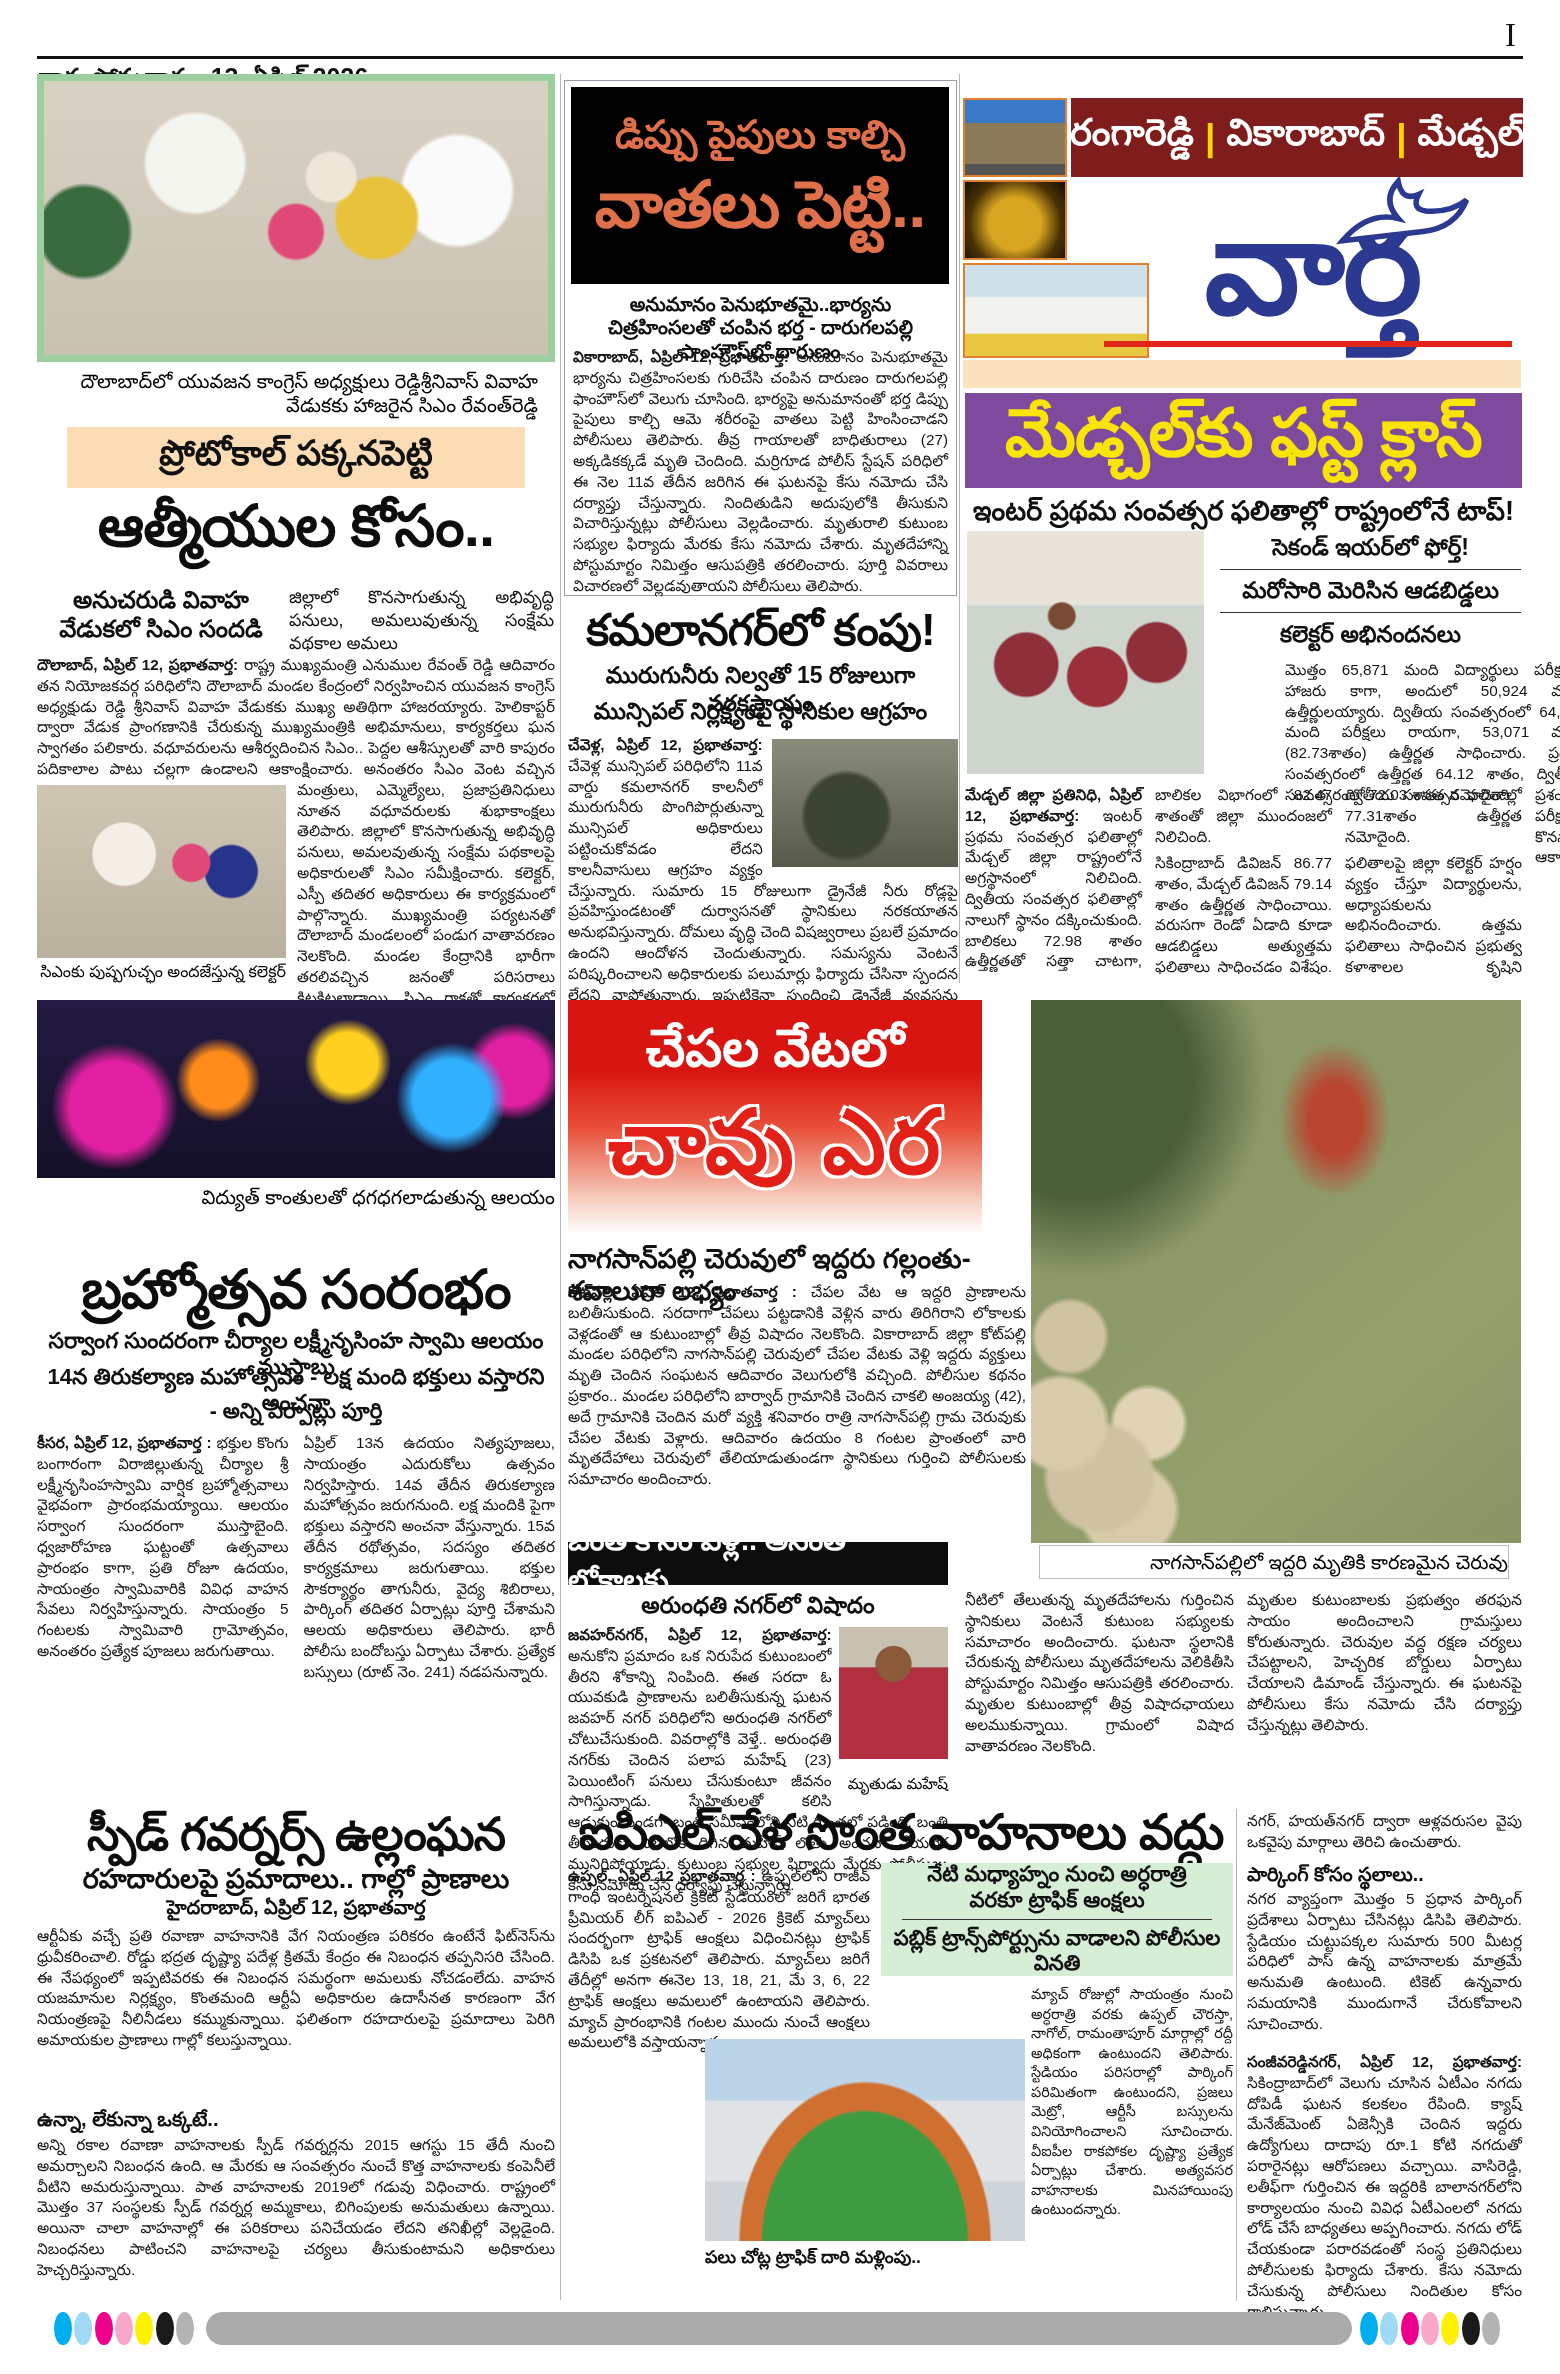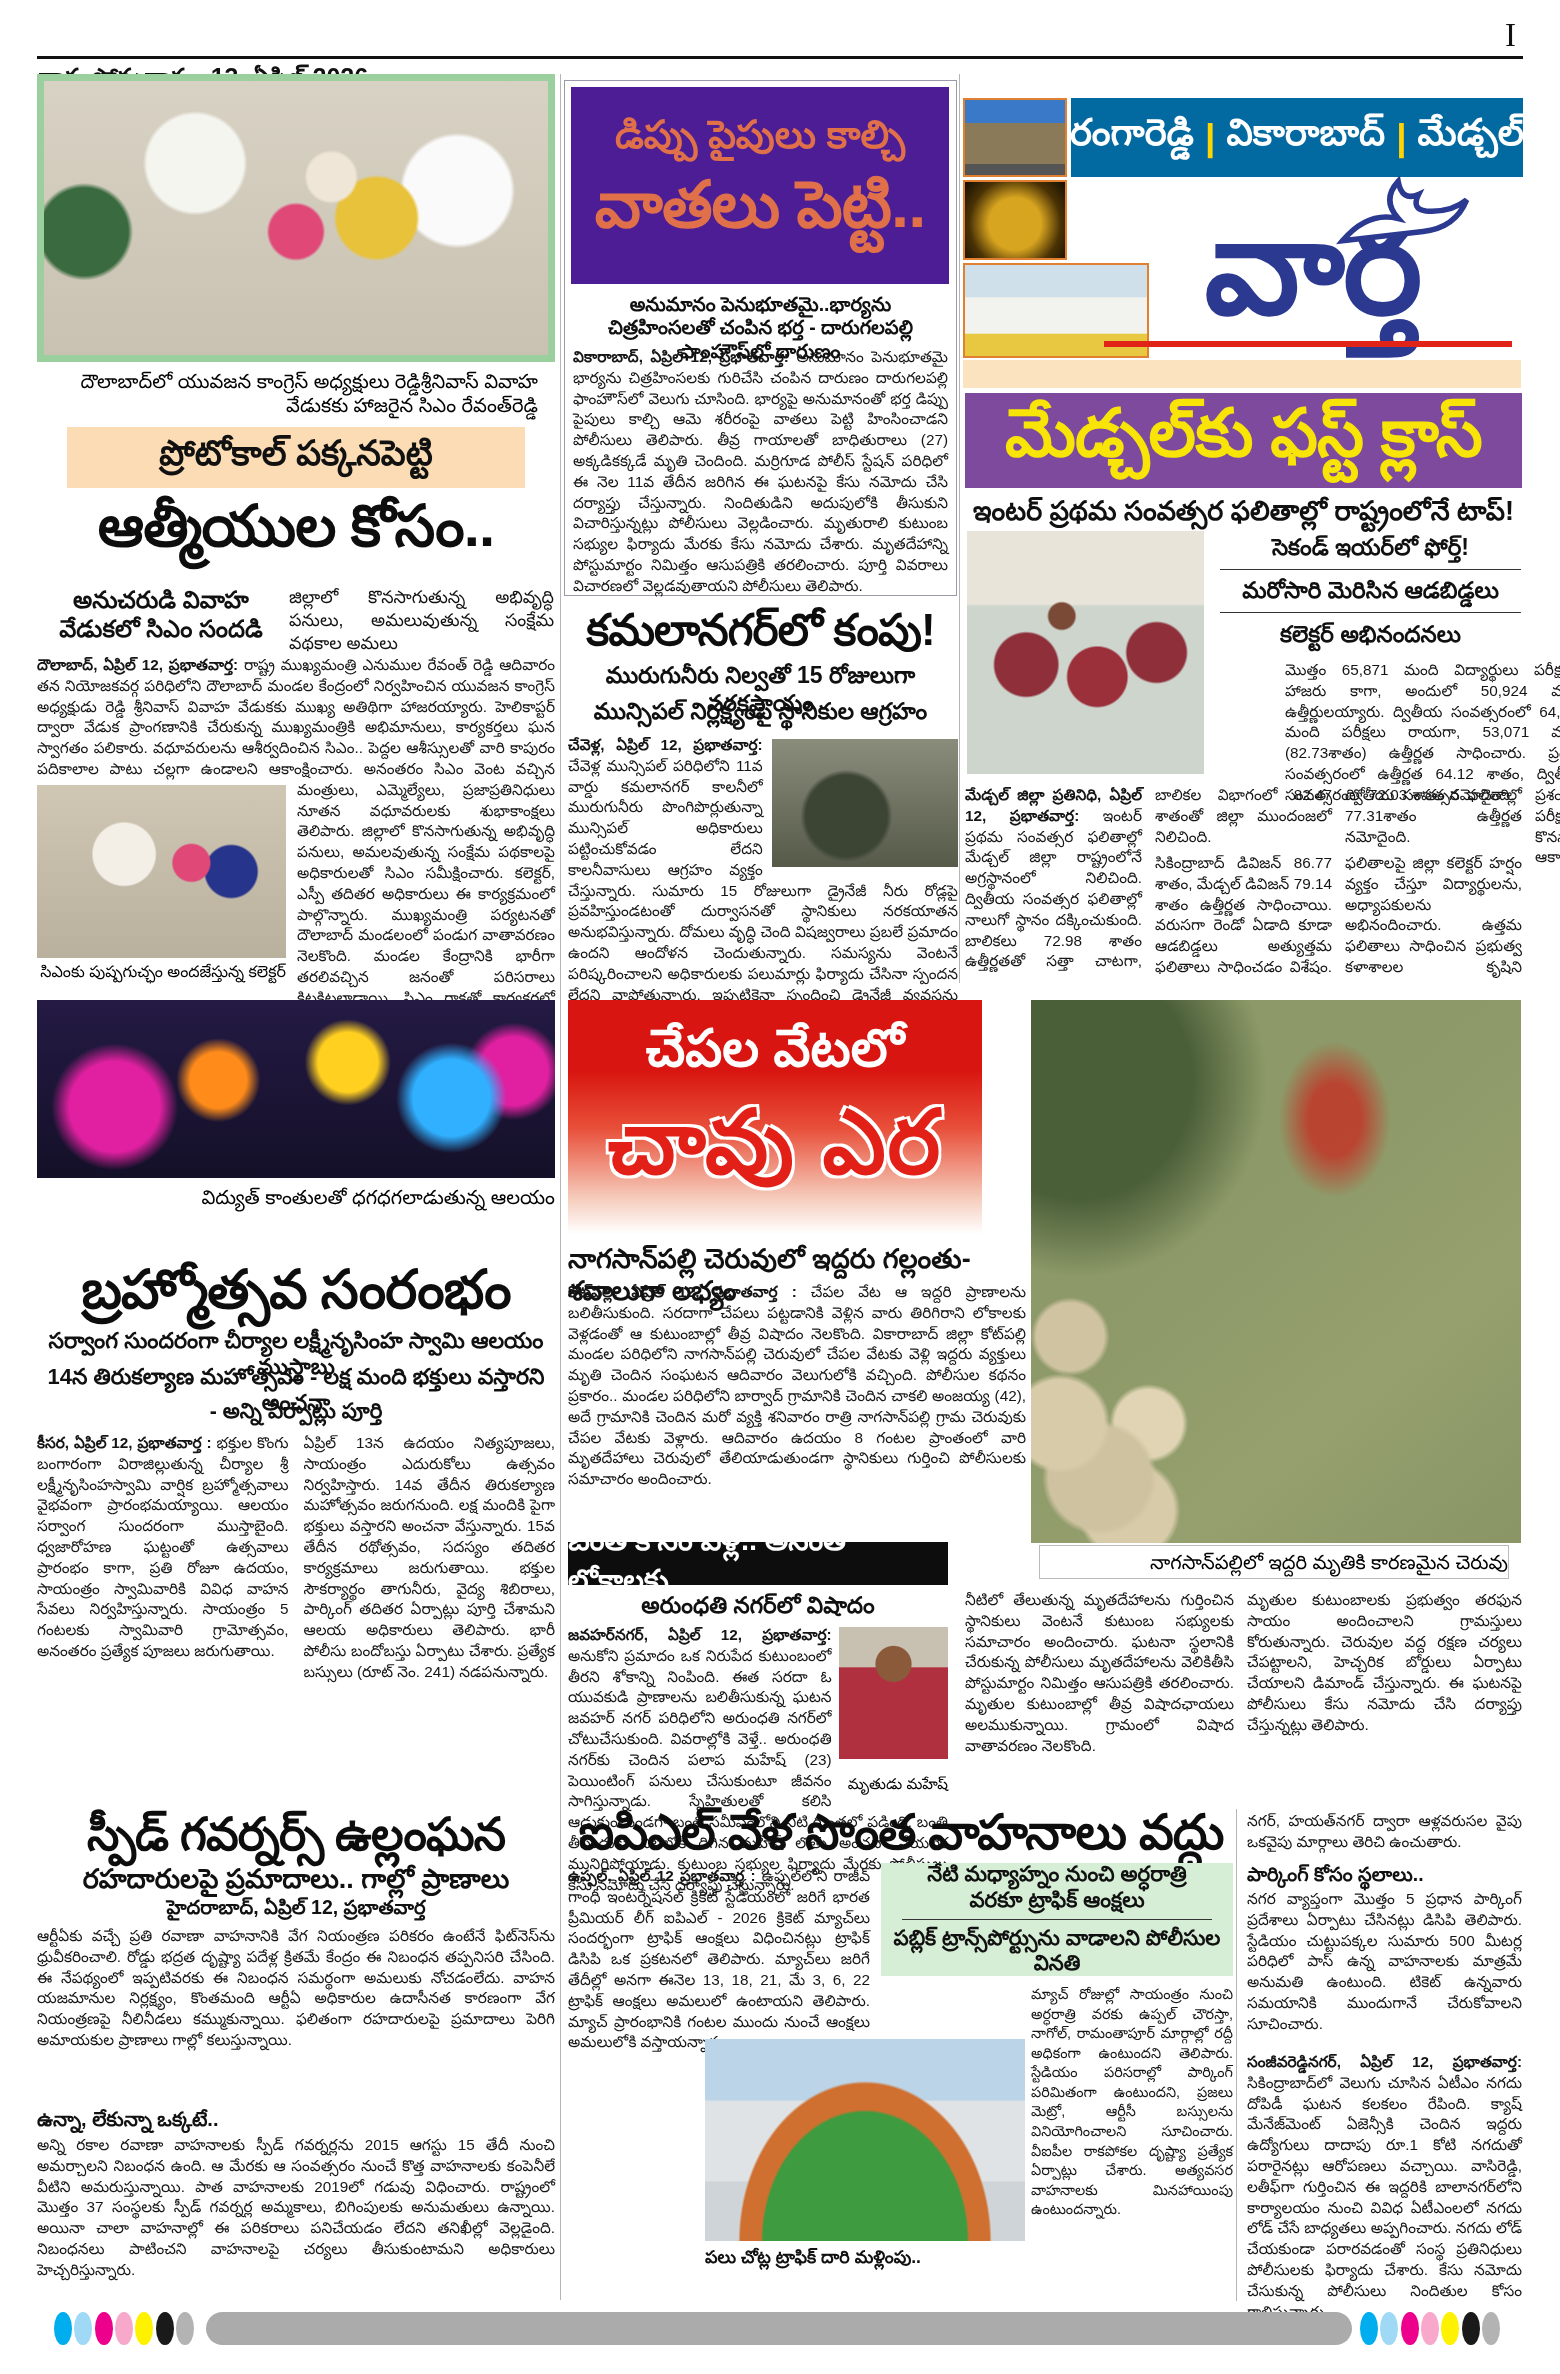--- a/index.html
+++ b/index.html
@@ -56,21 +56,21 @@
           radial-gradient(circle at 35% 40%, #f3efe6 0 16%, transparent 17%),
           radial-gradient(circle at 62% 45%, #e04878 0 10%, transparent 11%),
           radial-gradient(circle at 78% 50%, #27348b 0 12%, transparent 13%),
           linear-gradient(#cfc6b4,#b9b09e);"></span>
       <span class="cap" style="display:block;font-size:16px;margin-top:3.7px;">సిఎంకు పుష్పగుచ్ఛం అందజేస్తున్న కలెక్టర్</span>
     </span>
     <span>అనంతరం సిఎం వెంట వచ్చిన మంత్రులు, ఎమ్మెల్యేలు, ప్రజాప్రతినిధులు నూతన వధూవరులకు శుభాకాంక్షలు తెలిపారు. జిల్లాలో కొనసాగుతున్న అభివృద్ధి పనులు, అమలవుతున్న సంక్షేమ పథకాలపై అధికారులతో సిఎం సమీక్షించారు. కలెక్టర్, ఎస్పీ తదితర అధికారులు ఈ కార్యక్రమంలో పాల్గొన్నారు. ముఖ్యమంత్రి పర్యటనతో దౌలాబాద్ మండలంలో పండుగ వాతావరణం నెలకొంది. మండల కేంద్రానికి భారీగా తరలివచ్చిన జనంతో పరిసరాలు కిటకిటలాడాయి. సిఎం రాకతో కార్యకర్తల్లో ఉత్సాహం వెల్లివిరిసింది.</span>
   </div>
 
   <div class="abs" style="left:564px;top:80px;width:393px;height:516px;border:1.9px solid #9a9aa8;box-sizing:border-box;"></div>
-  <div class="abs" style="left:571px;top:87px;width:378px;height:197px;background:#4c1d95;display:flex;flex-direction:column;align-items:center;justify-content:center;">
+  <div class="abs" style="left:571px;top:87px;width:378px;height:197px;background:#000000;display:flex;flex-direction:column;align-items:center;justify-content:center;">
     <div style="font-size:39px;font-weight:800;color:#e0704a;">డిప్పు పైపులు కాల్చి</div>
     <div style="font-size:65px;font-weight:800;color:#e0704a;letter-spacing:-0.9px;">వాతలు పెట్టి..</div>
   </div>
   <div class="abs deckbold ctr" style="left:575px;top:293px;width:371px;font-size:19.5px;">అనుమానం పెనుభూతమై..భార్యను చిత్రహింసలతో చంపిన భర్త - దారుగలపల్లి ఫాంహౌస్‌లో దారుణం</div>
   <div class="abs bodytxt" style="left:573px;top:347px;width:375px;height:239px;">
     <span class="dl">వికారాబాద్, ఏప్రిల్ 12, ప్రభాతవార్త:</span>
     <span>అనుమానం పెనుభూతమై భార్యను చిత్రహింసలకు గురిచేసి చంపిన దారుణం దారుగలపల్లి ఫాంహౌస్‌లో వెలుగు చూసింది. భార్యపై అనుమానంతో భర్త డిప్పు పైపులు కాల్చి ఆమె శరీరంపై వాతలు పెట్టి హింసించాడని పోలీసులు తెలిపారు. తీవ్ర గాయాలతో బాధితురాలు (27) అక్కడికక్కడే మృతి చెందింది. మర్రిగూడ పోలీస్ స్టేషన్ పరిధిలో ఈ నెల 11వ తేదీన జరిగిన ఈ ఘటనపై కేసు నమోదు చేసి దర్యాప్తు చేస్తున్నారు. నిందితుడిని అదుపులోకి తీసుకుని విచారిస్తున్నట్లు పోలీసులు వెల్లడించారు. మృతురాలి కుటుంబ సభ్యుల ఫిర్యాదు మేరకు కేసు నమోదు చేశారు. మృతదేహాన్ని పోస్టుమార్టం నిమిత్తం ఆసుపత్రికి తరలించారు. పూర్తి వివరాలు విచారణలో వెల్లడవుతాయని పోలీసులు తెలిపారు.</span>
   </div>
 
   <div class="abs hl ctr" style="left:564px;top:605px;width:393px;font-size:44px;">కమలానగర్‌లో కంపు!</div>
@@ -85,21 +85,21 @@
     <span>చేవెళ్ల మున్సిపల్ పరిధిలోని 11వ వార్డు కమలానగర్ కాలనీలో మురుగునీరు పొంగిపొర్లుతున్నా మున్సిపల్ అధికారులు పట్టించుకోవడం లేదని కాలనీవాసులు ఆగ్రహం వ్యక్తం చేస్తున్నారు. సుమారు 15 రోజులుగా డ్రైనేజీ నీరు రోడ్లపై ప్రవహిస్తుండటంతో దుర్వాసనతో స్థానికులు నరకయాతన అనుభవిస్తున్నారు. దోమలు వృద్ధి చెంది విషజ్వరాలు ప్రబలే ప్రమాదం ఉందని ఆందోళన చెందుతున్నారు. సమస్యను వెంటనే పరిష్కరించాలని అధికారులకు పలుమార్లు ఫిర్యాదు చేసినా స్పందన లేదని వాపోతున్నారు. ఇప్పటికైనా స్పందించి డ్రైనేజీ వ్యవస్థను సరిచేయాలని స్థానికులు డిమాండ్ చేస్తున్నారు.</span>
   </div>
 
   <div class="photo" style="left:963px;top:98px;width:104px;height:79px;border:2.8px solid #e08030;box-sizing:border-box;
        background:linear-gradient(#3a78c8 0 30%,#8a7a5a 31% 85%,#555 86%);"></div>
   <div class="photo" style="left:963px;top:180px;width:104px;height:80px;border:2.8px solid #e08030;box-sizing:border-box;
        background:radial-gradient(circle at 50% 55%, #d8a520 0 40%, #4a3205 70%, #140e02 100%);"></div>
   <div class="photo" style="left:963px;top:263px;width:186px;height:95px;border:2.8px solid #e08030;box-sizing:border-box;
        background:linear-gradient(#cfe0ea 0 35%,#f2f2ee 36% 75%,#e8c840 76%);"></div>
 
-  <div class="abs" style="left:1071px;top:98px;width:452px;height:79px;background:#0369a1;display:flex;align-items:center;justify-content:center;gap:11px;">
+  <div class="abs" style="left:1071px;top:98px;width:452px;height:79px;background:#7f1d1d;display:flex;align-items:center;justify-content:center;gap:11px;">
     <span style="color:#fff;font-size:37px;font-weight:800;">రంగారెడ్డి</span>
     <span style="color:#ffd400;font-size:37px;font-weight:800;">|</span>
     <span style="color:#fff;font-size:37px;font-weight:800;">వికారాబాద్</span>
     <span style="color:#ffd400;font-size:37px;font-weight:800;">|</span>
     <span style="color:#fff;font-size:37px;font-weight:800;">మేడ్చల్</span>
   </div>
 
   <div class="abs ctr" style="left:1104px;top:190px;width:417px;font-size:134px;font-weight:800;color:#2b3990;letter-spacing:-1.9px;">వార్త</div>
   <svg class="abs" style="left:1326px;top:174px;" width="148" height="88" viewBox="0 0 160 95">
     <path d="M18,72 Q45,40 78,48 Q60,28 78,8 Q82,30 100,22 Q92,38 108,40 Q135,42 152,28 Q140,58 105,62 Q70,66 18,72 Z" fill="#ffffff" stroke="#2b3990" stroke-width="6"></path>

